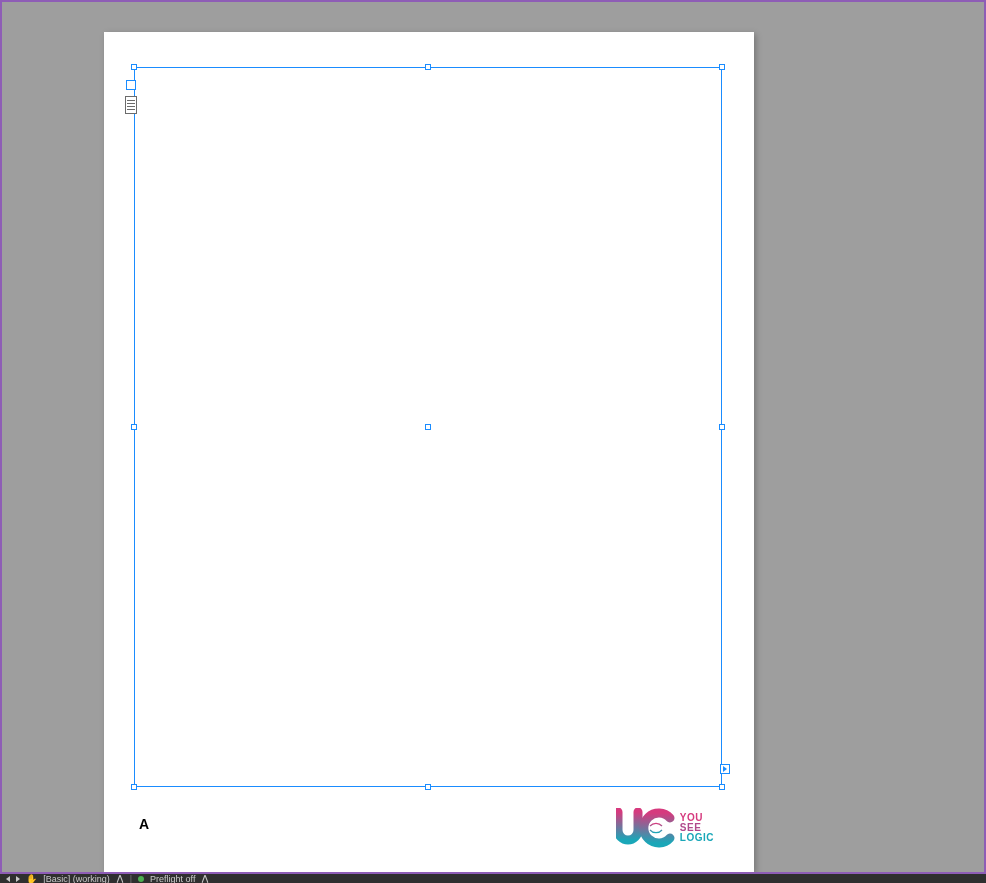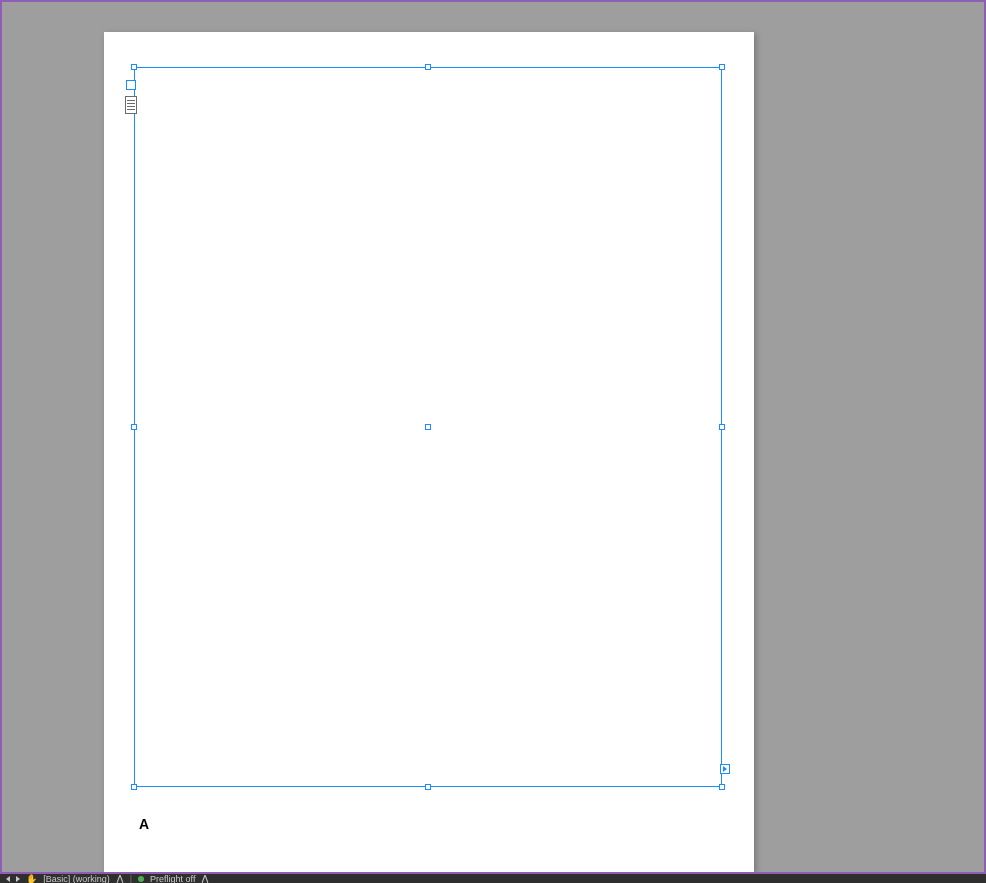--- a/index.html
+++ b/index.html
@@ -213,20 +213,43 @@
       <div class="thread-widget">
         <span></span>
           <span></span>
           <span></span>
           <span></span>
       </div>
     </div>
 
     <div class="page-marker">A</div>
 
+    <div class="logo">
+      <div class="logo-mark">
+        <svg viewBox="0 0 60 40" width="60" height="40">
+          <defs>
+            <linearGradient id="g1" x1="0" y1="0" x2="0" y2="1">
+              <stop offset="0%" stop-color="#d63a7e"></stop>
+              <stop offset="100%" stop-color="#1aa7b8"></stop>
+            </linearGradient>
+          </defs>
+
+          <path d="M2 4 v18 a10 10 0 0 0 20 0 V4" fill="none" stroke="url(#g1)" stroke-width="9" stroke-linecap="round"></path>
+
+          <path d="M54 10 a15 15 0 1 0 0 20" fill="none" stroke="url(#g1)" stroke-width="9" stroke-linecap="round"></path>
+          <circle cx="40" cy="20" r="7" fill="#fff"></circle>
+          <path d="M34 18 a8 8 0 0 1 12 0 M34 22 a8 8 0 0 0 12 0" stroke="url(#g1)" stroke-width="1.2" fill="none"></path>
+        </svg>
+      </div>
+      <div class="logo-text">
+        <span class="lt-you">YOU</span>
+        <span class="lt-see">SEE</span>
+        <span class="lt-logic">LOGIC</span>
+      </div>
+    </div>
   </div>
 </div>
 
 <div class="status-bar">
   <span class="sb-caret rev"></span>
   <span class="sb-caret"></span>
   <span class="sb-hand">✋</span>
   <span>[Basic] (working)</span>
   <span class="sb-v"></span>
   <span class="status-sep">|</span>

